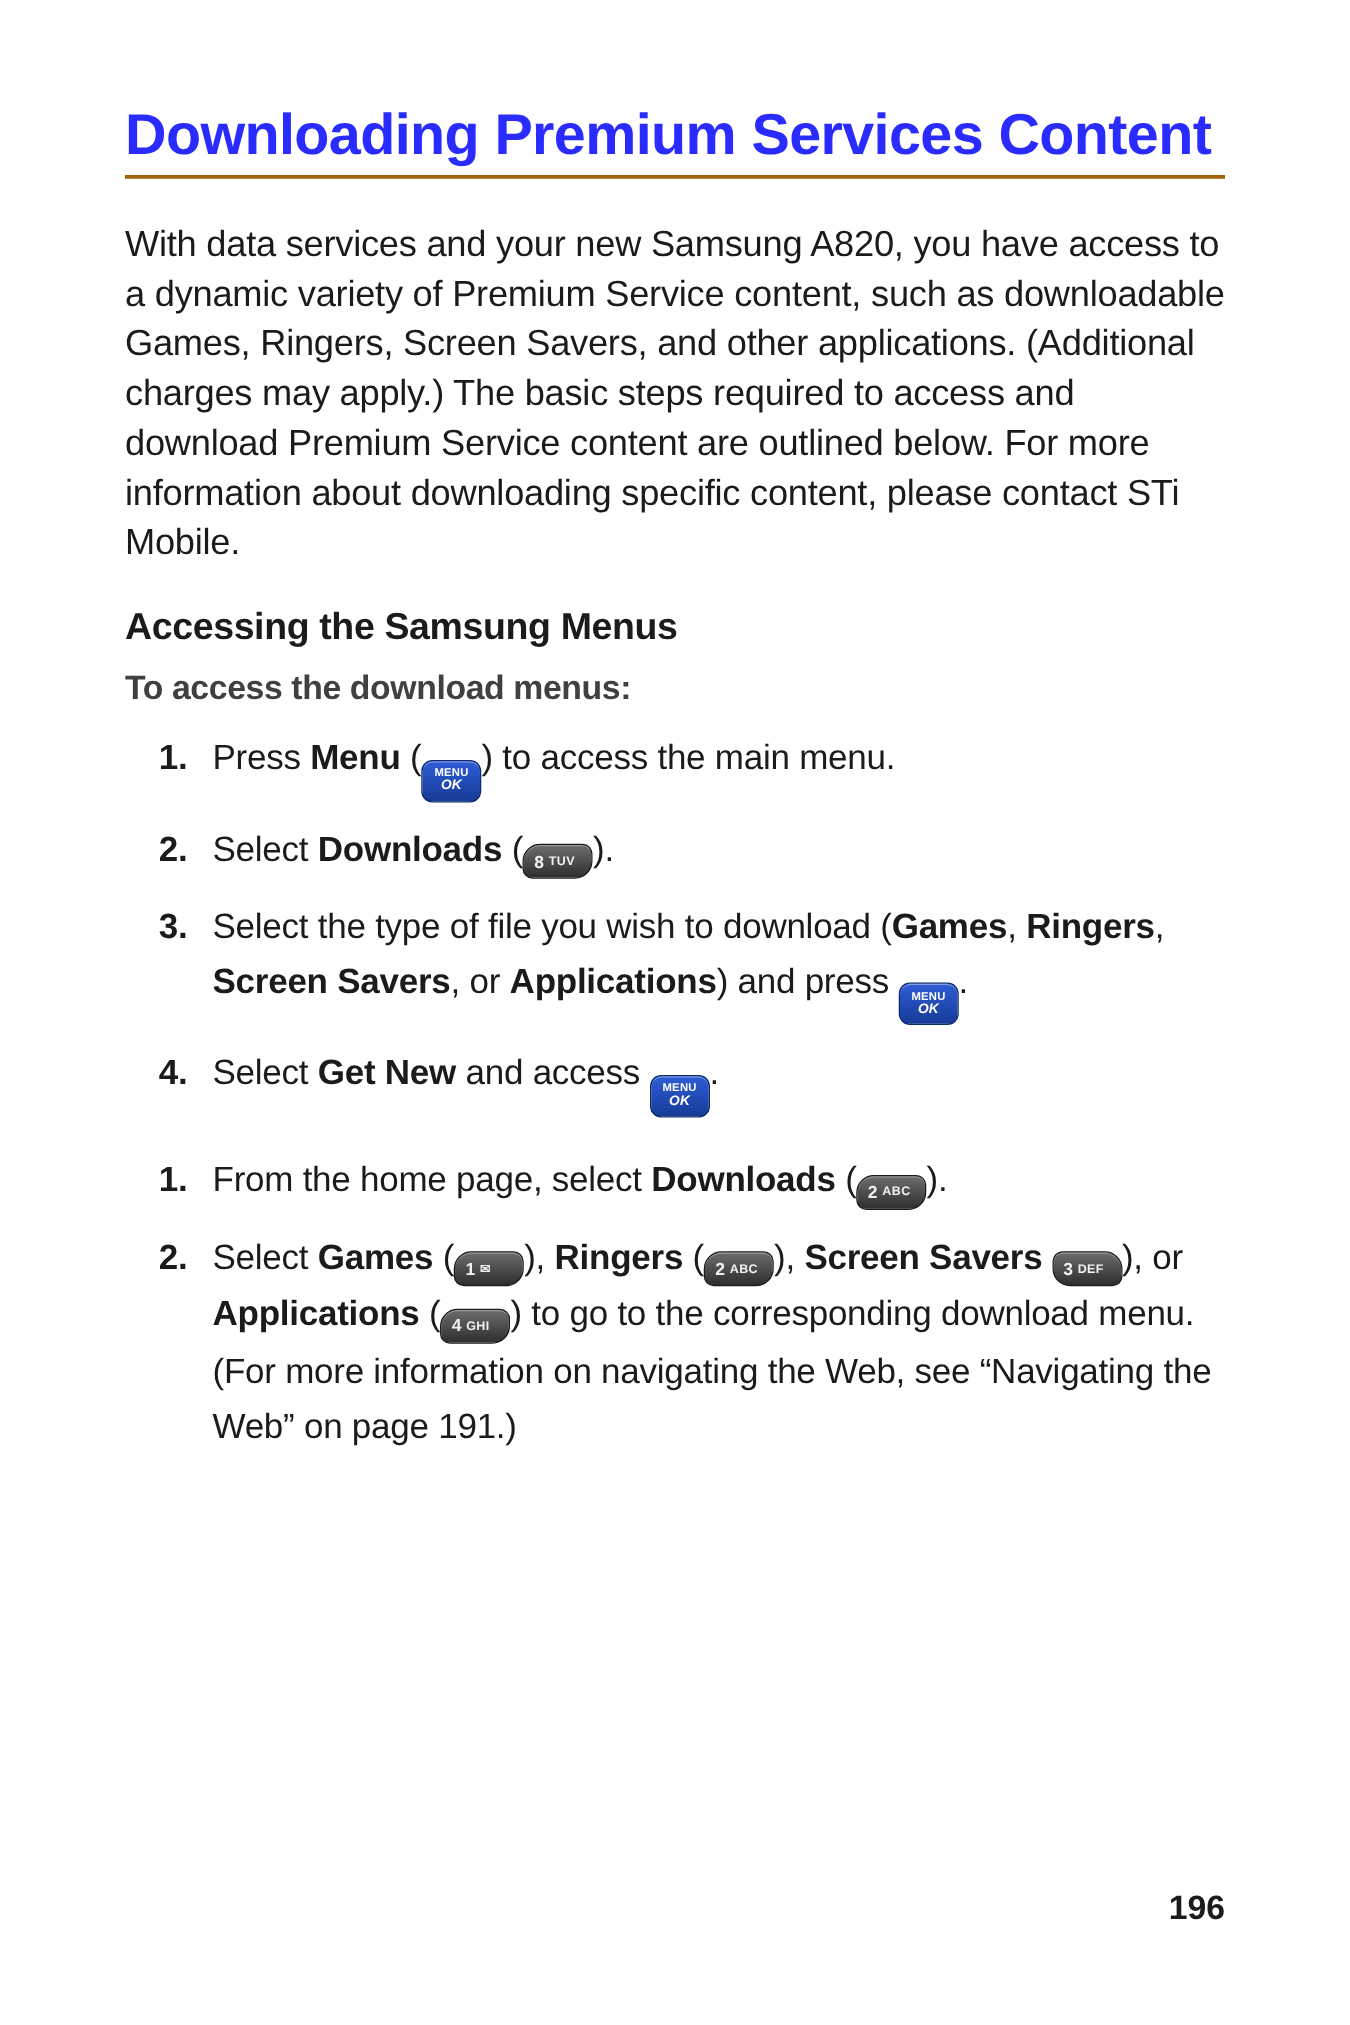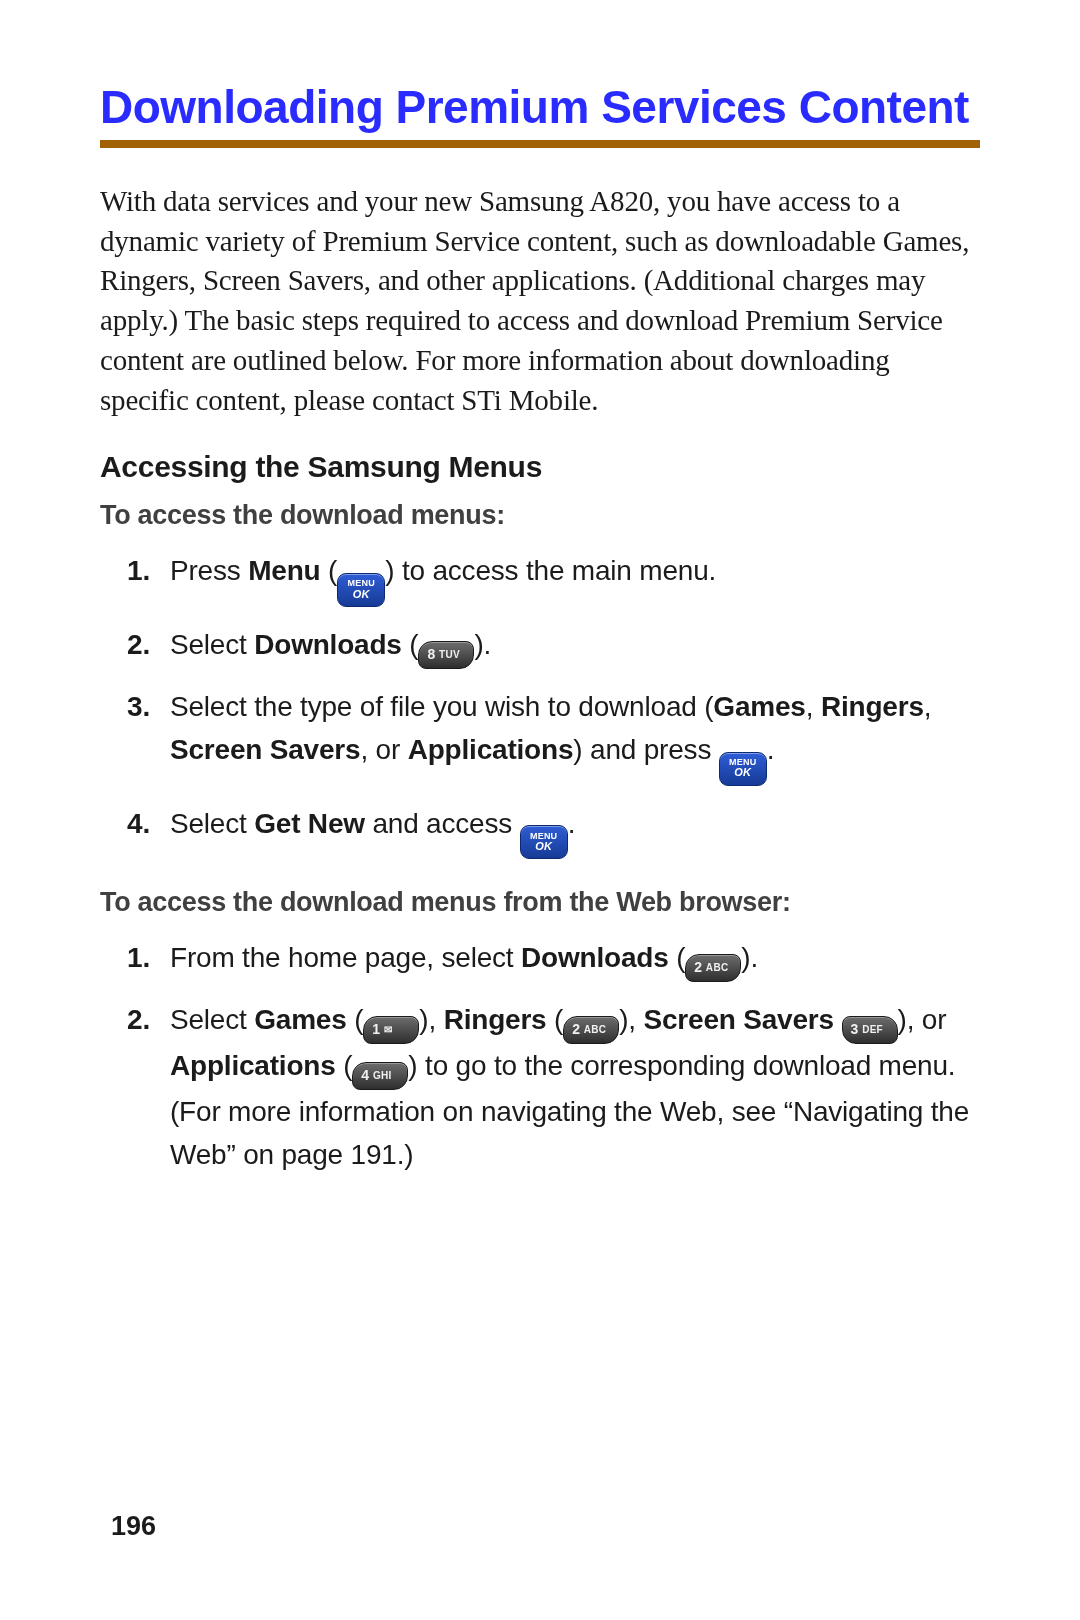--- a/index.html
+++ b/index.html
@@ -18,28 +18,27 @@
     height: 1620px;
     padding: 80px 100px 0 100px;
   }
   h1.title {
     color: #2a2cff;
     font-weight: 700;
     font-size: 46px;
     letter-spacing: -0.5px;
     margin: 0 0 10px 0;
     padding-bottom: 6px;
-    border-bottom: 8px solid #a16207;
+    border-bottom: 3px solid #a16207;
   }
   .intro {
     font-size: 29px;
     line-height: 1.37;
     margin: 34px 0 30px 0;
     letter-spacing: -0.2px;
-    font-family: Liberation Serif, serif;
   }
   h2.subhead {
     font-weight: 700;
     font-size: 30px;
     margin: 24px 0 16px 0;
     letter-spacing: -0.3px;
   }
   .instr {
     font-weight: 700;
     font-size: 27px;
@@ -108,24 +107,24 @@
   }
   .key-num.right { border-radius: 8px 14px 8px 14px; }
   .key-num .d { font-size: 14px; }
   .key-num .s { font-size: 10px; letter-spacing: 0.3px; }
   .key-num .ic {
     font-size: 10px;
   }
   .footer {
     position: absolute;
     bottom: 78px;
-    left: 111px;
+    left: 88px;
     right: 100px;
     display: flex;
-    justify-content: flex-start;
+    justify-content: flex-end;
     font-weight: 700;
     font-size: 27px;
   }
 </style>
 </head>
 <body>
 
 <div class="page">
 
   <h1 class="title">Downloading Premium Services Content</h1>
@@ -160,21 +159,20 @@
     </li>
     <li>
       <span class="num">4.</span>
       <span>Select </span><span class="b">Get New</span><span> and access </span><span class="key-menu">
           <span class="t">MENU</span>
           <span class="m">OK</span>
         </span><span>.</span>
     </li>
   </ol>
 
-  <p class="instr">To access the download menus from the Web browser:</p>
 
   <ol class="steps">
     <li>
       <span class="num">1.</span>
       <span>From the home page, select </span><span class="b">Downloads</span><span> (</span><span class="key-num">
           <span class="d">2</span>
           <span class="s">ABC</span>
         </span><span>).</span>
     </li>
     <li>

